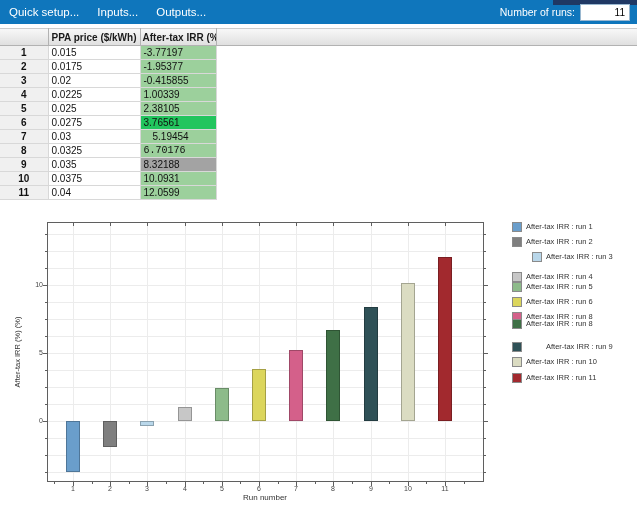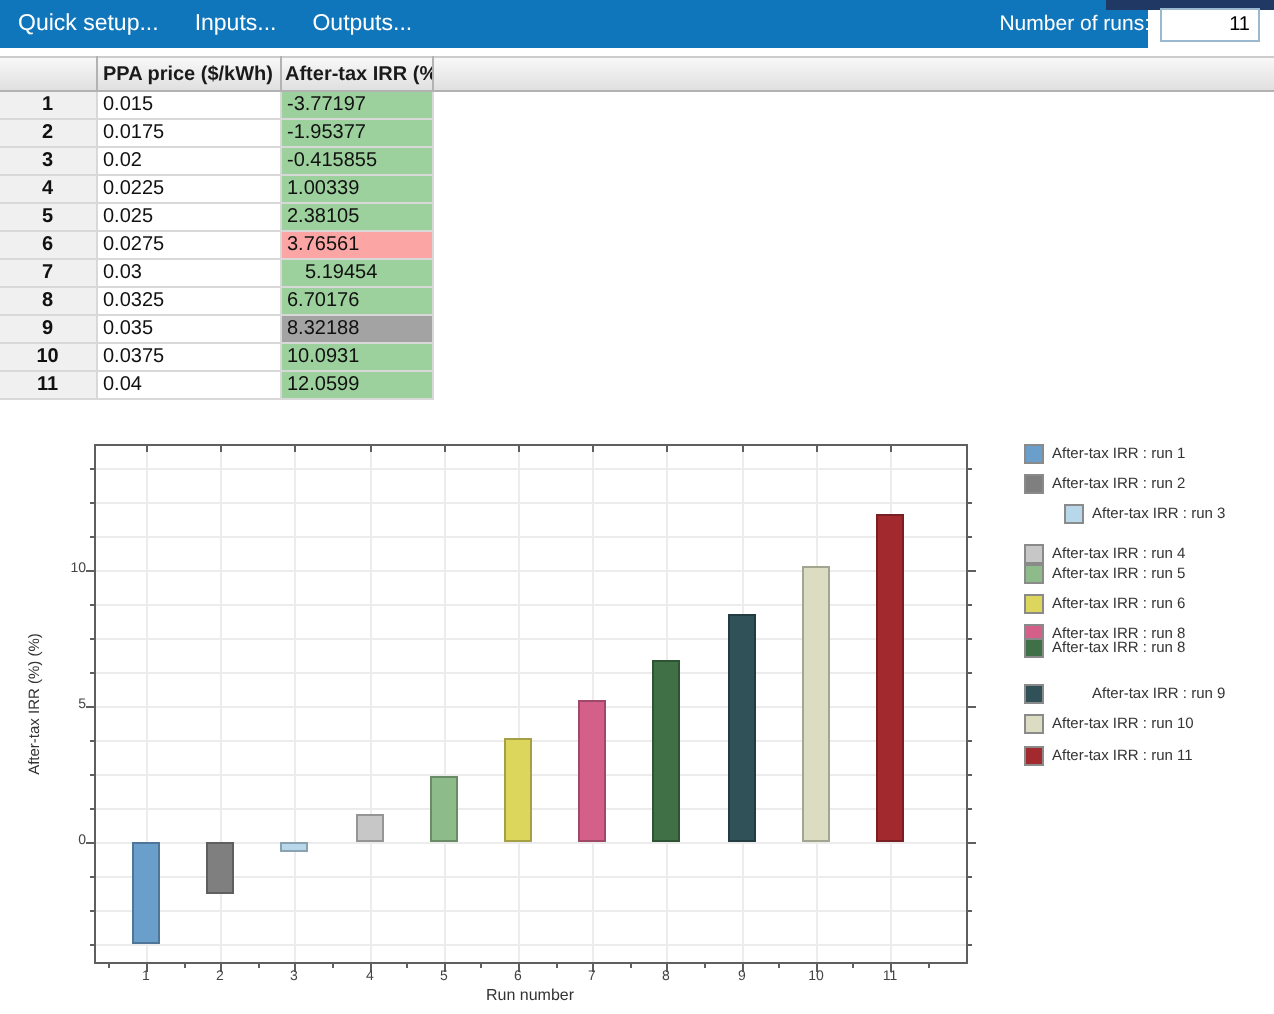--- a/index.html
+++ b/index.html
@@ -3,21 +3,21 @@
 <meta charset="utf-8">
 <style>
   html,body{margin:0;padding:0;}
   body{
     width:637px;height:507px;position:relative;overflow:hidden;
     background:#ffffff;font-family:"Liberation Sans",sans-serif;
     -webkit-font-smoothing:antialiased;
   }
   
   .toolbar{
-    position:absolute;left:0;top:0;width:574px;height:24px;
+    position:absolute;left:0;top:0;width:637px;height:24px;
     background:#0f76bc;display:flex;align-items:center;gap:18px;
     padding-left:9px;box-sizing:border-box;
   }
   .menu-item{color:#ffffff;font-size:11.5px;line-height:24px;cursor:default;white-space:nowrap;}
   .runs-group{position:absolute;right:7px;top:0;height:24px;display:flex;align-items:center;gap:5px;}
   .runs-label{color:#ffffff;font-size:10.5px;}
   .runs-input{
     width:44px;height:15px;border:1px solid #9ab8d0;background:#ffffff;
     font-family:"Liberation Sans",sans-serif;font-size:10px;text-align:right;
     padding:0 4px 0 0;color:#000;
@@ -111,31 +111,31 @@
         <td class="irr" style="background: rgb(156, 208, 156);">1.00339</td>
       </tr>
       <tr>
         <td class="runnum">5</td>
         <td class="ppa">0.025</td>
         <td class="irr" style="background: rgb(156, 208, 156);">2.38105</td>
       </tr>
       <tr>
         <td class="runnum">6</td>
         <td class="ppa">0.0275</td>
-        <td class="irr" style="background: #fca5a5; margin-top: 48px;">3.76561</td>
+        <td class="irr" style="background: #22c55e; margin-top: 48px;">3.76561</td>
       </tr>
       <tr>
         <td class="runnum">7</td>
         <td class="ppa">0.03</td>
         <td class="irr" style="background: rgb(156, 208, 156); padding-left: 12px;">5.19454</td>
       </tr>
       <tr>
         <td class="runnum">8</td>
         <td class="ppa">0.0325</td>
-        <td class="irr" style="background: rgb(156, 208, 156);">6.70176</td>
+        <td class="irr" style="background: rgb(156, 208, 156); font-family: Liberation Mono, monospace;">6.70176</td>
       </tr>
       <tr>
         <td class="runnum">9</td>
         <td class="ppa">0.035</td>
         <td class="irr" style="background: #a3a3a3;">8.32188</td>
       </tr>
       <tr>
         <td class="runnum">10</td>
         <td class="ppa">0.0375</td>
         <td class="irr" style="background: rgb(156, 208, 156);">10.0931</td>

